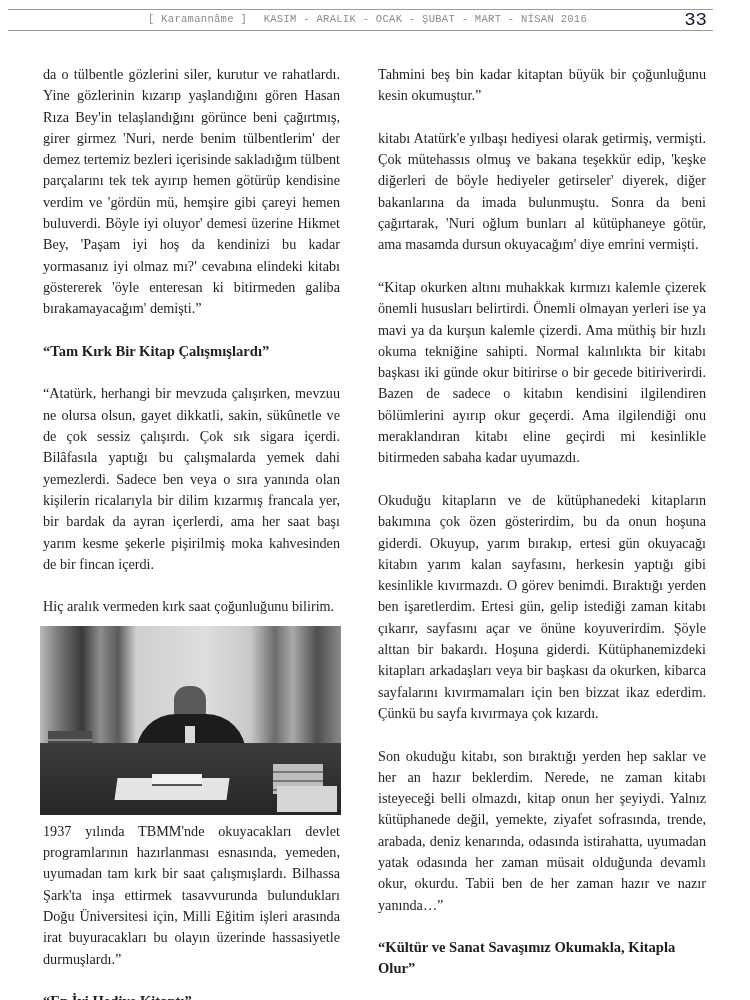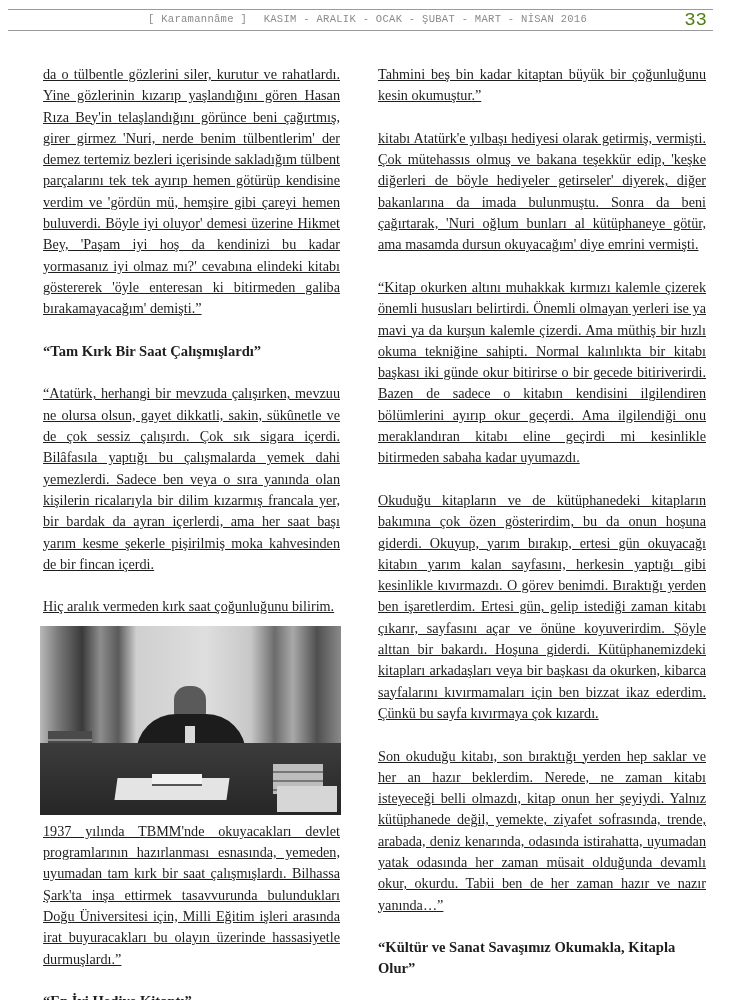--- a/index.html
+++ b/index.html
@@ -34,35 +34,34 @@
       letter-spacing: 0.3px;
       white-space: nowrap;
     }
     .header-meta .pub { margin-right: 10px; }
     .page-number {
       position: absolute;
       right: 6px;
       top: -1px;
       font-family: "Liberation Mono", "DejaVu Sans Mono", monospace;
       font-size: 19px;
-      color: #4d7c0f;
+      color: #0f172a;
     }
     .col {
       position: absolute;
       top: 64px;
       font-size: 14.2px;
       line-height: 21.3px;
       text-align: justify;
     }
     .col-left { left: 43px; width: 297px; }
     .col-right { left: 378px; width: 328px; }
     .col p {
       margin: 0 0 21.3px 0;
       hyphens: none;
-      text-decoration: underline;
     }
     .col p.tight { margin-bottom: 0; }
     .col h3 {
       margin: 0 0 21.3px 0;
       font-size: 14.6px;
       font-weight: bold;
       line-height: 21.3px;
       text-align: left;
     }
     .photo {
@@ -138,21 +137,21 @@
 <div class="header">
   <div class="header-meta">
     <span class="pub">[ Karamannâme ]</span>
     <span>KASIM - ARALIK - OCAK - ŞUBAT - MART - NİSAN  2016</span>
   </div>
   <div class="page-number">33</div>
 </div>
 
 <div class="col col-left">
   <p>da o tülbentle gözlerini siler, kurutur ve rahatlardı. Yine gözlerinin kızarıp yaşlandığını gören Hasan Rıza Bey'in telaşlandığını görünce beni çağırtmış, girer girmez 'Nuri, nerde benim tülbentlerim' der demez tertemiz bezleri içerisinde sakladığım tülbent parçalarını tek tek ayırıp hemen götürüp kendisine verdim ve 'gördün mü, hemşire gibi çareyi hemen buluverdi. Böyle iyi oluyor' demesi üzerine Hikmet Bey, 'Paşam iyi hoş da kendinizi bu kadar yormasanız iyi olmaz mı?' cevabına elindeki kitabı göstererek 'öyle enteresan ki bitirmeden galiba bırakamayacağım' demişti.”</p>
-  <h3>“Tam Kırk Bir Saat Çalışmışlardı”</h3>
+  <h3>“Tam Kırk Bir Kitap Çalışmışlardı”</h3>
   <p>“Atatürk, herhangi bir mevzuda çalışırken, mevzuu ne olursa olsun, gayet dikkatli, sakin, sükûnetle ve de çok sessiz çalışırdı. Çok sık sigara içerdi. Bilâfasıla yaptığı bu çalışmalarda yemek dahi yemezlerdi. Sadece ben veya o sıra yanında olan kişilerin ricalarıyla bir dilim kızarmış francala yer, bir bardak da ayran içerlerdi, ama her saat başı yarım kesme şekerle pişirilmiş moka kahvesinden de bir fincan içerdi.</p>
   <p class="tight">Hiç aralık vermeden kırk saat çoğunluğunu bilirim.</p>
   <div class="photo" title="Black-and-white photograph of Atatürk reading a book at a desk in front of curtains, with stacks of books on either side">
     <div class="books-left"></div>
     <div class="figure-head"></div>
     <div class="figure-body"></div>
     <div class="figure-collar"></div>
     <div class="desk"></div>
     <div class="papers"></div>
     <div class="book-open"></div>

